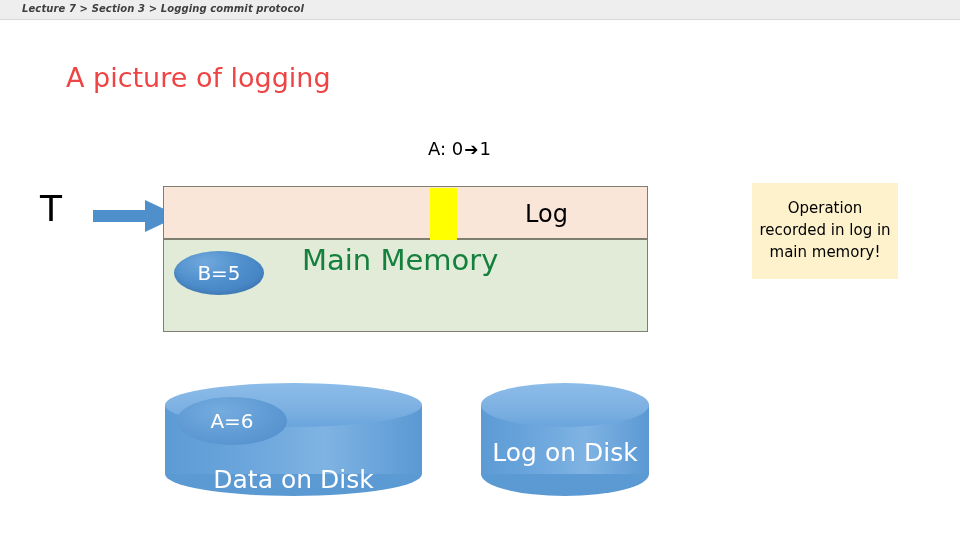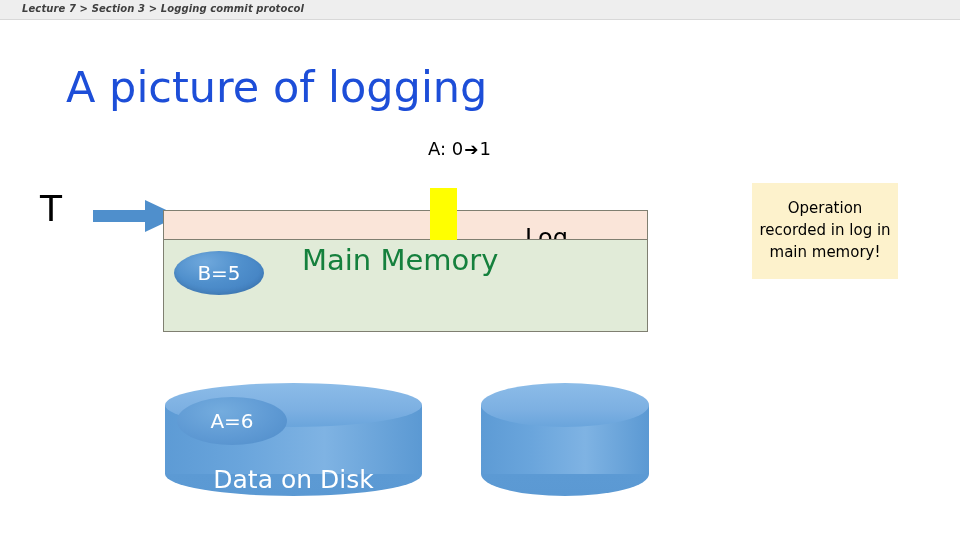--- a/index.html
+++ b/index.html
@@ -41,22 +41,22 @@
     color: #3f3f3f;
     letter-spacing: 0.1px;
     white-space: nowrap;
   }
 
   
   .slide-title {
     position: absolute;
     left: 66px;
     top: 62px;
-    font-size: 43px;
-    color: #1d4ed8;
+    font-size: 27px;
+    color: #ef4444;
     white-space: nowrap;
   }
   .slide-subtitle {
     position: absolute;
     left: 160px;
     top: 115px;
     font-size: 26px;
     color: #000000;
     white-space: nowrap;
   }
@@ -97,21 +97,20 @@
   
   .log-box {
     position: absolute;
     left: 163px;
     top: 186px;
     width: 485px;
     height: 53px;
     background: #fae5d9;
     border: 1px solid #7f7f71;
     box-sizing: border-box;
-    margin-top: 24px;
   }
   .log-box .log-label {
     position: absolute;
     left: 0;
     right: 0;
     top: 13px;
     text-align: center;
     font-size: 24px;
     color: #000000;
     transform: translateX(141px);
@@ -279,15 +278,16 @@
     <div class="cyl-body"></div>
     <div class="cyl-top"></div>
     <div class="cyl-text">Data on Disk</div>
   </div>
   <div class="ellipse-a0">A=6</div>
 
   <div class="cylinder" id="cylinder-log">
     <div class="cyl-bottom"></div>
     <div class="cyl-body"></div>
     <div class="cyl-top"></div>
+    <div class="cyl-text">Log on Disk</div>
   </div>
 
 </div>
 
 </body></html>

